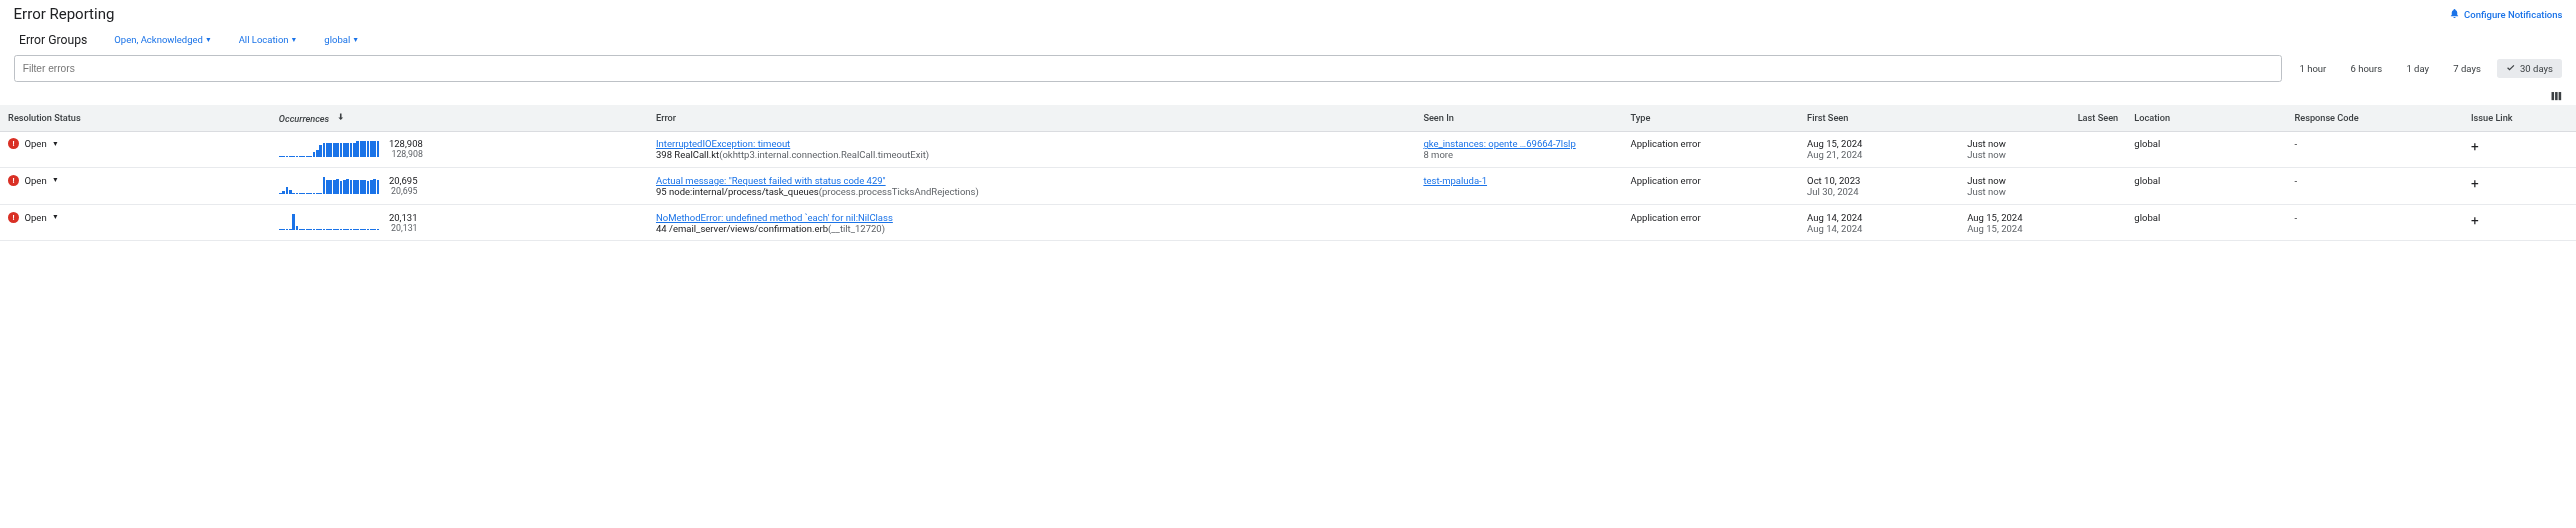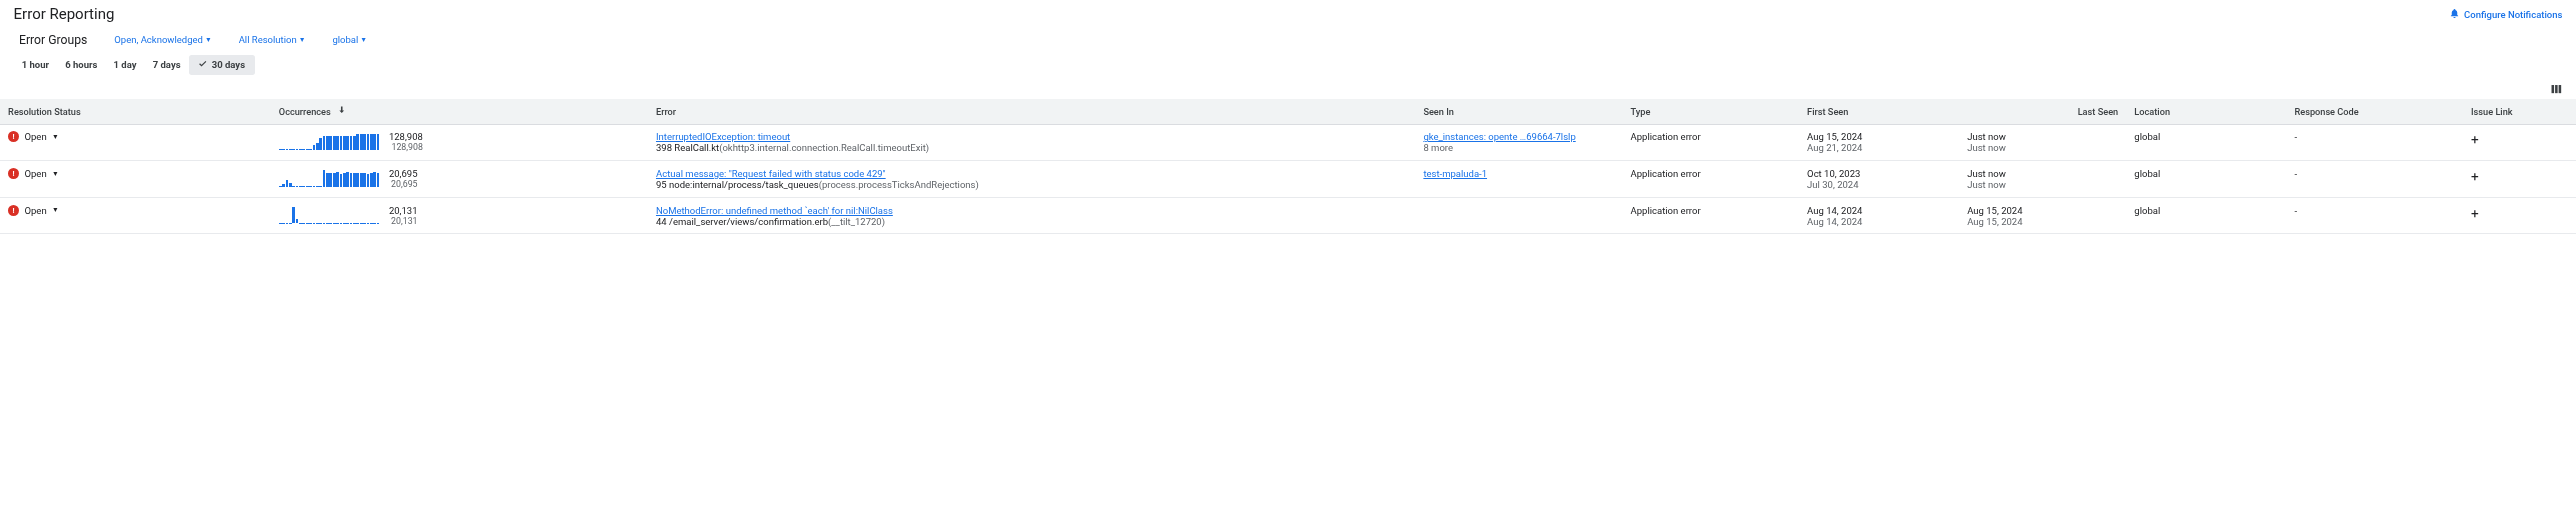--- a/index.html
+++ b/index.html
@@ -58,22 +58,21 @@
     border: 0.7px solid #bdc1c6;
     border-radius: 2.7px;
     padding: 6.8px 8.1px;
     font-size: 10.2px;
     color: #5f6368;
     outline: none;
   }
   .time-range {
     display: flex;
     align-items: center;
-    gap: 0;
-    font-weight: bold;
+    gap: 8px;
   }
   .time-opt {
     padding: 4.1px 8.1px;
     cursor: pointer;
     font-size: 9.5px;
     color: #3c4043;
     border-radius: 2.7px;
   }
   .time-opt.selected {
     background: #e8eaed;
@@ -120,21 +119,21 @@
   .spark {
     display:flex; align-items:flex-end; gap:0.7px; height:16.3px; width:102px;
   }
   .spark div {
     width:2.7px; background:#1a73e8;
   }
   .link { color:#1a73e8; text-decoration:underline; cursor:pointer; }
   .muted { color:#5f6368; }
   .issue-plus { font-size:13.6px; font-weight:400; cursor:pointer; }
   .col-status{width:115px;}
-  .col-occ{width:149px;}
+  .col-occ{width:149px;font-style:italic;}
   .col-error{width:306px;}
   .col-seen{width:88px;}
   .col-type{width:75px;}
   .col-first{width:68px;}
   .col-last{width:71px;text-align:right;}
   .col-loc{width:68px;}
   .col-resp{width:75px;}
   .col-issue{width:48px;}
 </style>
 </head>
@@ -152,30 +151,31 @@
   </div>
 </div>
 
 <div class="sub-header">
   <div class="section-title">Error Groups</div>
   <div class="filter-chip">
     <span>Open, Acknowledged</span>
     <span class="chev-down">▼</span>
   </div>
   <div class="filter-chip">
-    <span>All Resolution</span>
+    <span>All Location</span>
     <span class="chev-down">▼</span>
   </div>
   <div class="filter-chip">
     <span>global</span>
     <span class="chev-down">▼</span>
   </div>
 </div>
 
 <div class="search-row">
+  <input class="search-box" placeholder="Filter errors" style="">
   <div class="time-range">
     <div class="time-opt">1 hour</div>
     <div class="time-opt">6 hours</div>
     <div class="time-opt">1 day</div>
     <div class="time-opt">7 days</div>
     <div class="time-opt selected">
       <span>
         <svg width="9.5" height="9.5" viewBox="0 0 24 24" fill="none" stroke="#3c4043" stroke-width="3">
             <path d="M4 12l5 5L20 6"></path>
           </svg>

